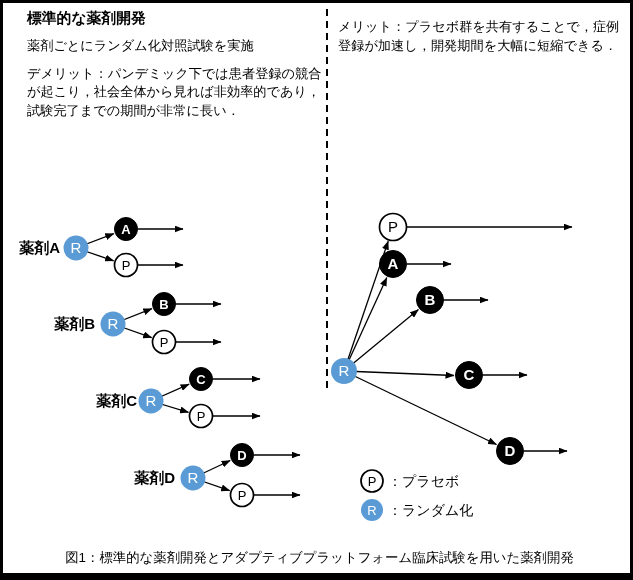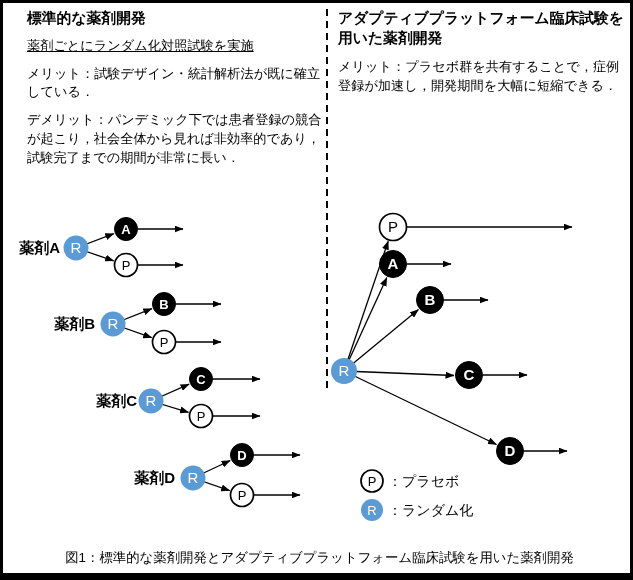--- a/index.html
+++ b/index.html
@@ -5,21 +5,21 @@
   html,body{margin:0;padding:0;background:#fff;}
   body{width:633px;height:580px;position:relative;
        font-family:"Liberation Sans","DejaVu Sans",sans-serif;color:#000;}
   .frame{position:absolute;left:0;top:0;width:633px;height:580px;box-sizing:border-box;
          border:3px solid #000;border-bottom-width:7px;overflow:hidden;background:#fff;}
   .text-block{position:absolute;font-size:13.2px;line-height:1.42;letter-spacing:0;}
   .tb-left{left:24px;top:6px;width:298px;}
   .tb-right{left:335px;top:6px;width:292px;}
   .panel-title{font-weight:bold;font-size:14.8px;line-height:1.35;margin:0 0 2px 0;}
   .para{margin:9px 0 0 0;}
-  .para.first{margin-top:8px;text-decoration:underline;}
+  .para.first{margin-top:8px;}
   .diagram{position:absolute;left:0;top:0;width:633px;height:580px;}
   .caption{position:absolute;left:0;top:546px;width:633px;text-align:center;font-size:13.4px;}
   svg text{font-family:"Liberation Sans","DejaVu Sans",sans-serif;}
   .drug-label{font-size:15px;font-weight:bold;}
   .node-letter{font-weight:bold;fill:#fff;}
   .node-letter-sm{font-size:13px;}
   .node-letter-lg{font-size:15px;}
   .p-letter{fill:#000;font-weight:normal;}
   .r-letter{fill:#fff;font-weight:normal;}
   .conn{stroke:#000;stroke-width:1.3;fill:none;}
@@ -30,26 +30,24 @@
   .legend-text{font-size:14px;}
 </style>
 </head>
 <body>
 
 <div class="frame">
 
   <div class="text-block tb-left">
     <div class="panel-title">標準的な薬剤開発</div>
     <div class="para first">薬剤ごとにランダム化対照試験を実施</div>
-    <div class="para">メリット：試験デザイン・統計解析法が既に確立している．</div>
     <div class="para">デメリット：パンデミック下では患者登録の競合が起こり，社会全体から見れば非効率的であり，試験完了までの期間が非常に長い．</div>
   </div>
 
   <div class="text-block tb-right">
-    <div class="panel-title">アダプティブプラットフォーム臨床試験を用いた薬剤開発</div>
     <div class="para">メリット：プラセボ群を共有することで，症例登録が加速し，開発期間を大幅に短縮できる．</div>
   </div>
 
   <svg class="diagram" viewBox="0 0 633 580">
     <defs>
       <marker id="arr" markerWidth="9" markerHeight="7" refX="8.5" refY="3.5" orient="auto" markerUnits="userSpaceOnUse">
         <path d="M0,0 L9,3.5 L0,7 Z" fill="#000"></path>
       </marker>
     </defs>
 

